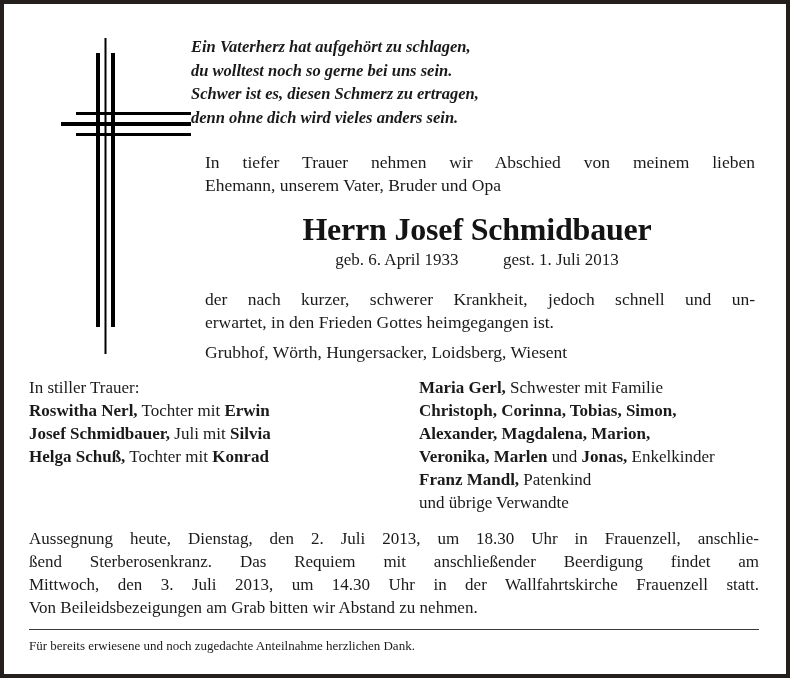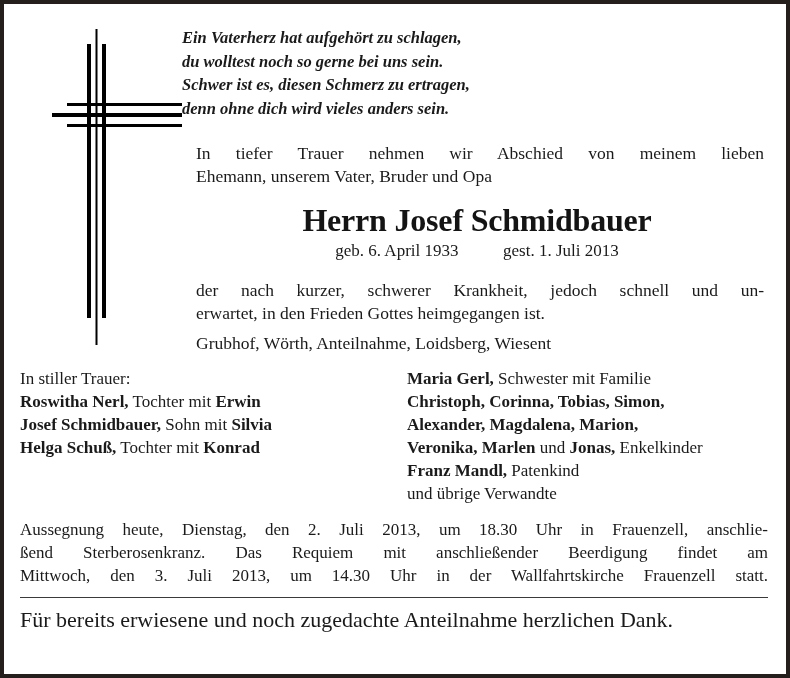--- a/index.html
+++ b/index.html
@@ -14,21 +14,21 @@
     font-family: "Liberation Serif", "DejaVu Serif", serif;
   }
 
   #notice {
     position: relative;
     box-sizing: border-box;
     width: 790px;
     height: 678px;
     background: #ffffff;
     border: 4px solid #241f1d;
-    padding: 0;
+    padding: 9px;
   }
 
   
   .top-section {
     position: relative;
     display: flex;
     align-items: flex-start;
   }
 
   .cross-col {
@@ -103,20 +103,21 @@
     color: #1a1a1a;
     margin: 0;
     padding-left: 14px;
   }
 
   
   .mourners {
     display: flex;
     padding: 8px 16px 0 16px;
     margin-top: 6px;
+    gap: 12px;
   }
   .m-col {
     flex: 0 0 50%;
     font-size: 17px;
     line-height: 1.345;
     color: #1a1a1a;
   }
   .m-col-right { padding-left: 12px; }
   .m-col div { white-space: nowrap; }
   .m-col b { font-weight: bold; }
@@ -132,21 +133,21 @@
   .funeral .j { display: block; text-align: justify; text-align-last: justify; }
   .funeral .last { display: block; text-align: left; }
 
   .rule {
     height: 1px;
     background: #3a3a3a;
     margin: 9px 18px 0 16px;
   }
 
   .thanks {
-    font-size: 22px;
+    font-size: 13px;
     line-height: 1.345;
     color: #1a1a1a;
     padding: 7px 18px 0 16px;
     margin: 0;
   }
 </style>
 </head>
 <body>
 
 <div id="notice">
@@ -192,34 +193,34 @@
         <span>geb. 6. April 1933</span>
         <span class="gap"></span>
         <span>gest. 1. Juli 2013</span>
       </div>
 
       <div class="passing">
         <span class="p1">der nach kurzer, schwerer Krankheit, jedoch schnell und un-</span>
         <span class="p2">erwartet, in den Frieden Gottes heimgegangen ist.</span>
       </div>
 
-      <div class="places">Grubhof, Wörth, Anteilnahme, Loidsberg, Wiesent</div>
+      <div class="places">Grubhof, Wörth, Hungersacker, Loidsberg, Wiesent</div>
 
     </div>
   </div>
 
   <div class="mourners">
 
     <div class="m-col m-col-left">
       <div>In stiller Trauer:</div>
       <div>
         <b>Roswitha Nerl,</b><span> Tochter mit </span><b>Erwin</b><span></span>
       </div>
       <div>
-        <b>Josef Schmidbauer,</b><span> Sohn mit </span><b>Silvia</b><span></span>
+        <b>Josef Schmidbauer,</b><span> Juli mit </span><b>Silvia</b><span></span>
       </div>
       <div>
         <b>Helga Schuß,</b><span> Tochter mit </span><b>Konrad</b><span></span>
       </div>
     </div>
 
     <div class="m-col m-col-right">
       <div>
         <b>Maria Gerl,</b><span> Schwester mit Familie</span><b></b><span></span>
       </div>
@@ -239,19 +240,20 @@
         <b></b><span>und übrige Verwandte</span><b></b><span></span>
       </div>
     </div>
 
   </div>
 
   <div class="funeral">
     <span class="j">Aussegnung heute, Dienstag, den 2. Juli 2013, um 18.30 Uhr in Frauenzell, anschlie-</span>
     <span class="j">ßend Sterberosenkranz. Das Requiem mit anschließender Beerdigung findet am</span>
     <span class="j">Mittwoch, den 3. Juli 2013, um 14.30 Uhr in der Wallfahrtskirche Frauenzell statt.</span>
+    <span class="last">Von Beileidsbezeigungen am Grab bitten wir Abstand zu nehmen.</span>
   </div>
 
   <div class="rule"></div>
 
   <div class="thanks">Für bereits erwiesene und noch zugedachte Anteilnahme herzlichen Dank.</div>
 
 </div>
 
 </body></html>

